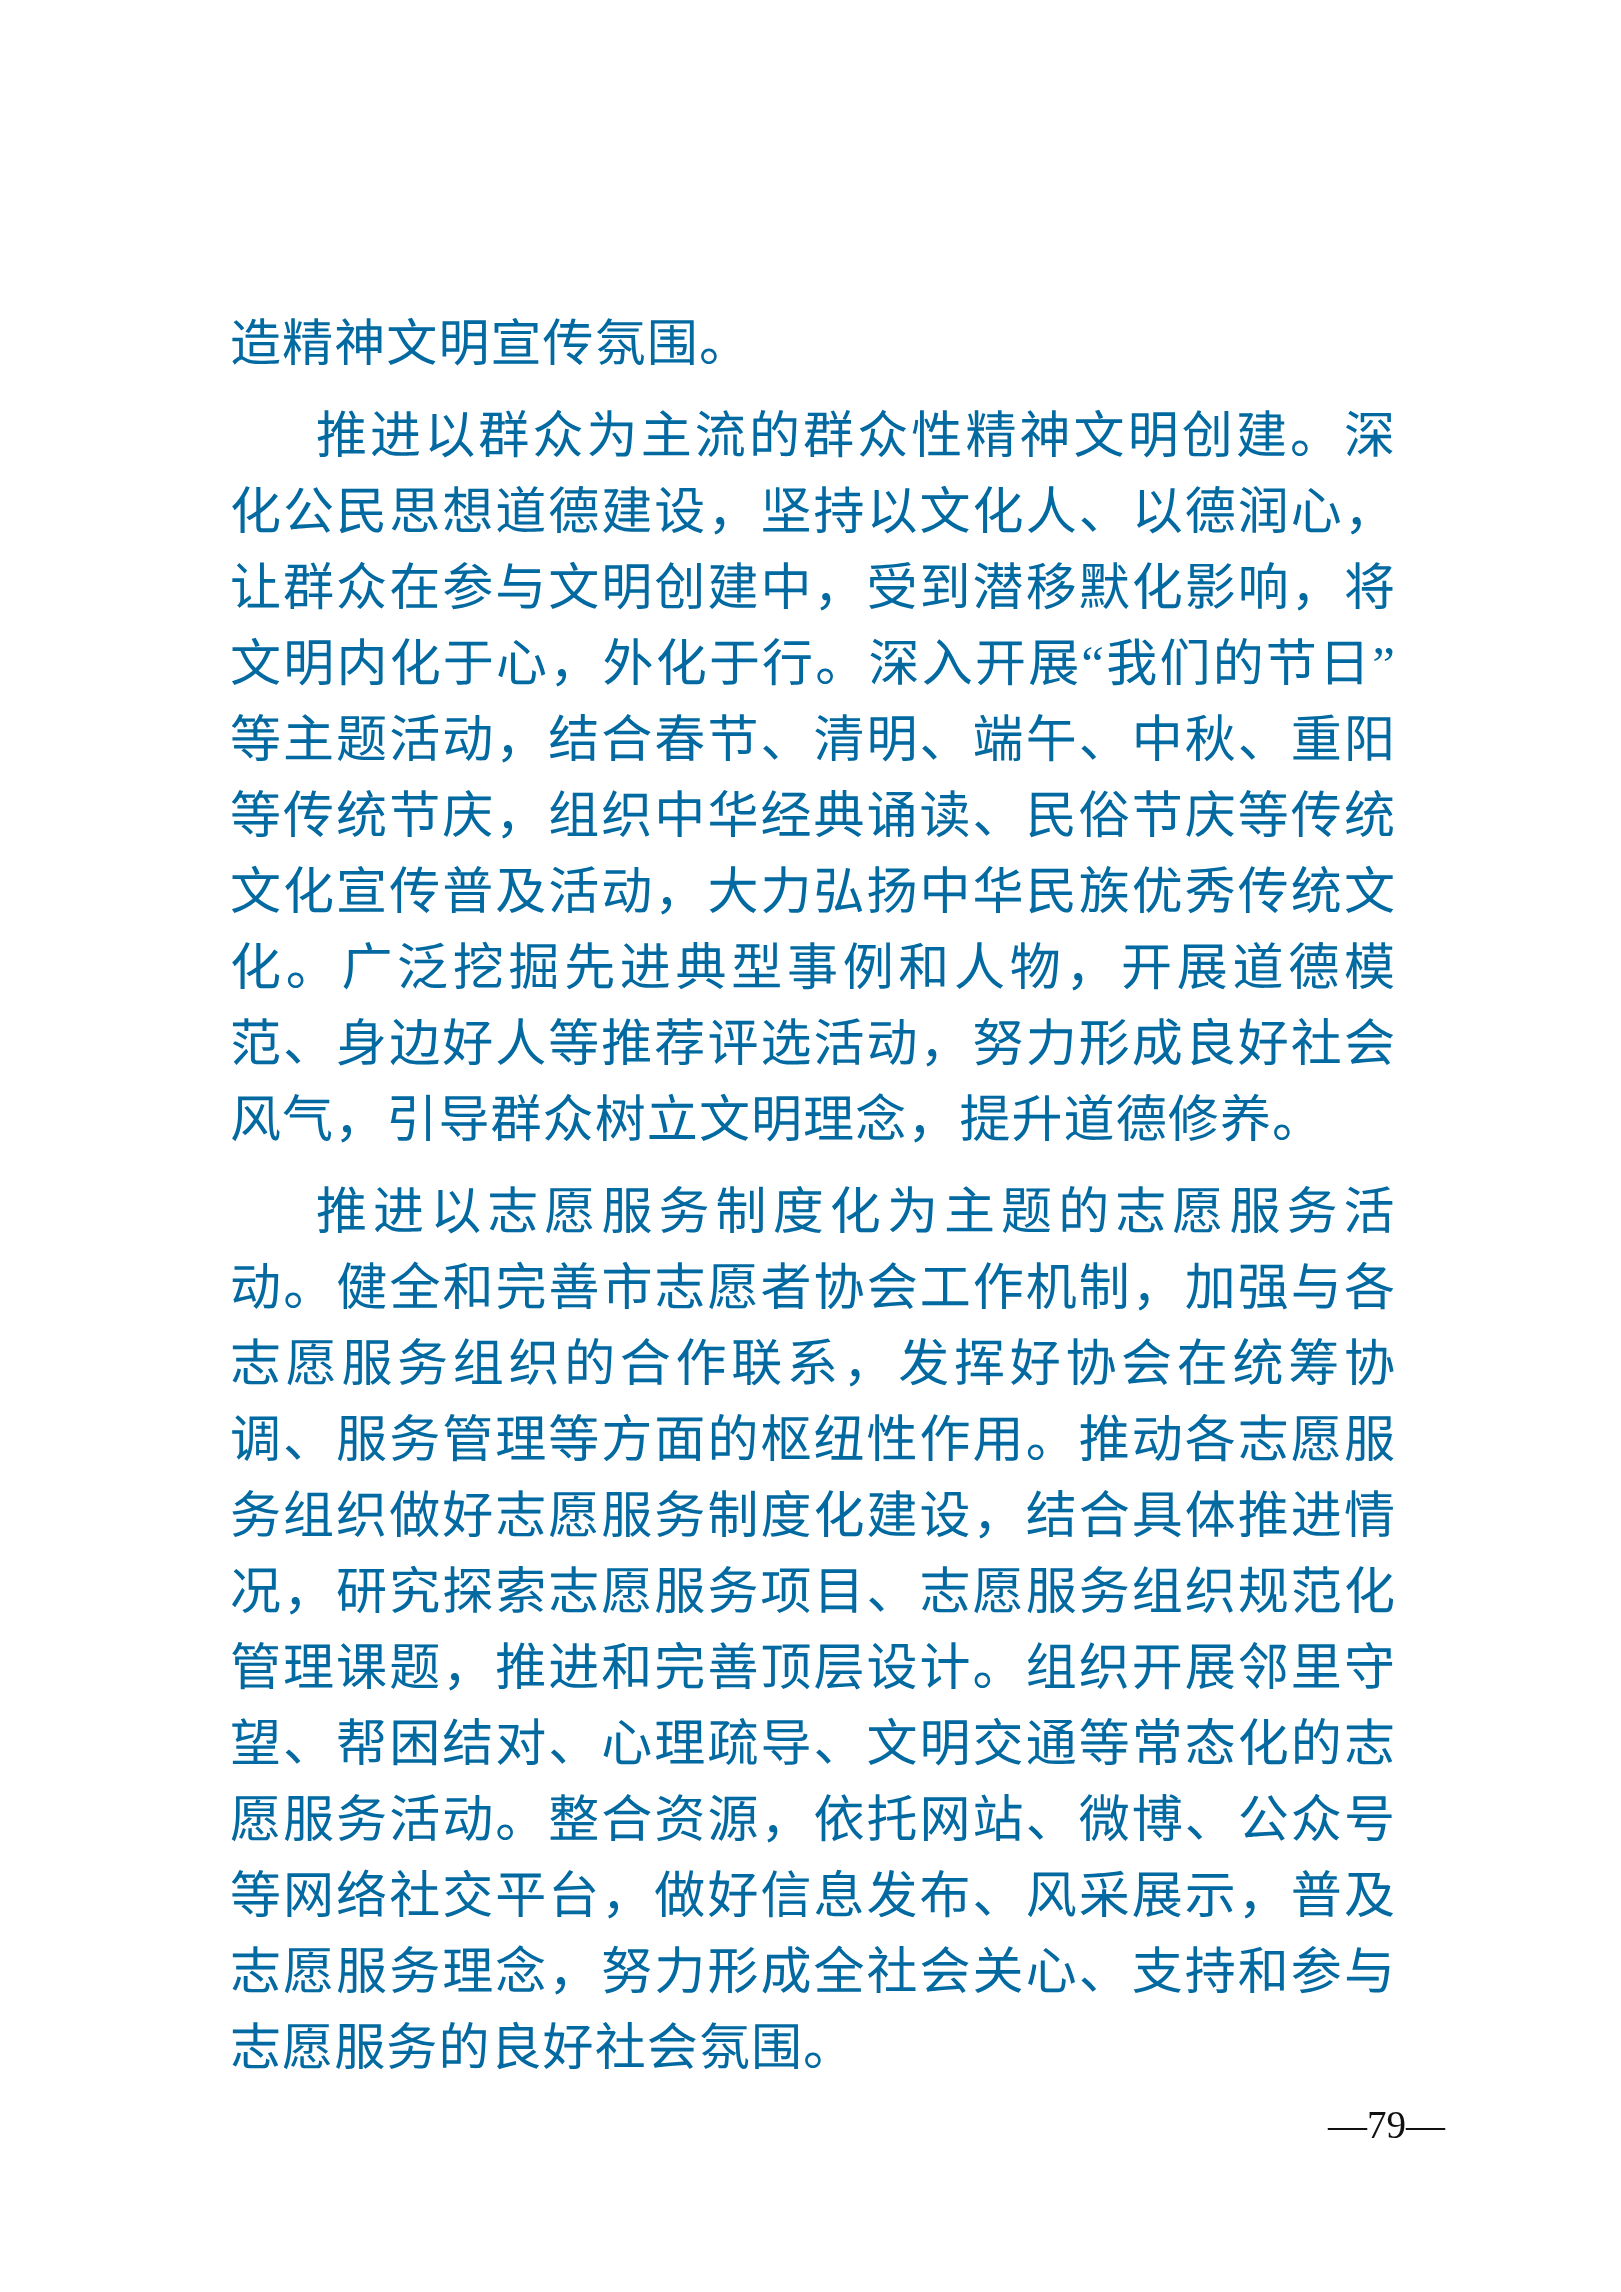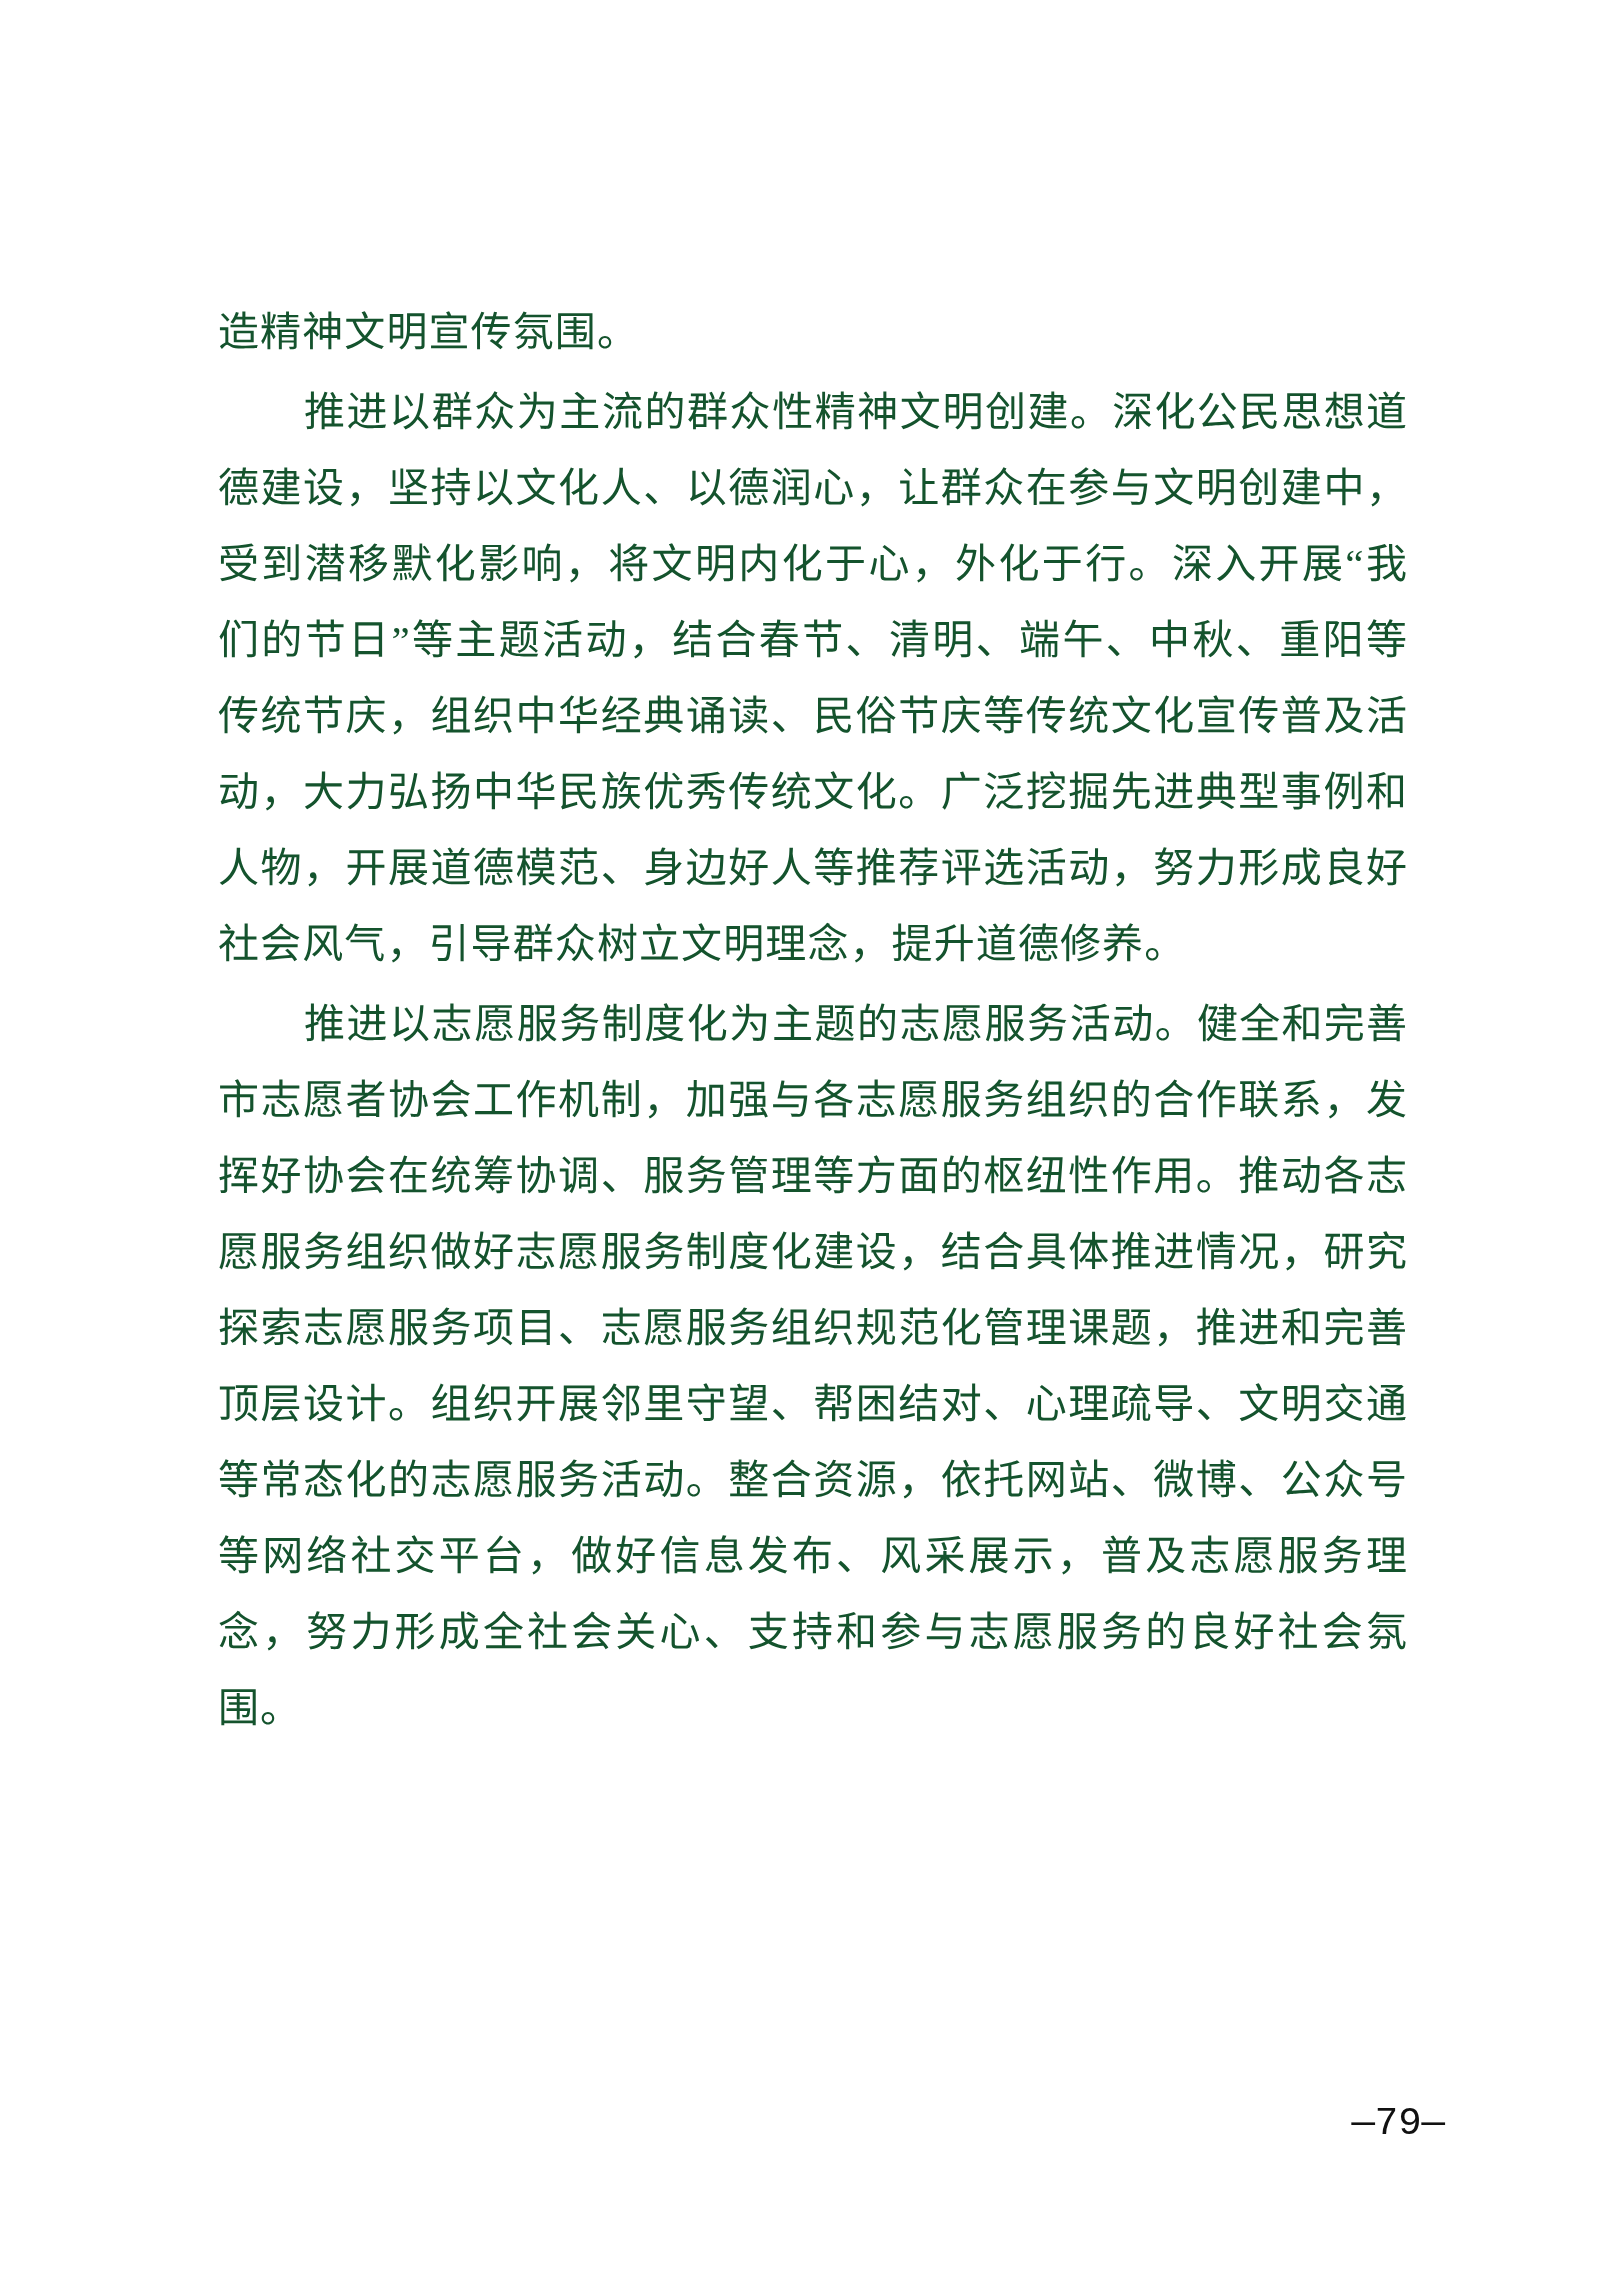--- a/index.html
+++ b/index.html
@@ -26,25 +26,25 @@
 
   
   .text-block {
     position: absolute;
     left: 214px;
     top: 290px;
     width: 1198px;
   }
 
   .para {
-    margin: 4px;
+    margin: 16px;
     padding: 0;
-    font-size: 41px;
+    font-size: 51px;
     line-height: 76px;
-    color: #14532d;
+    color: #0369a1;
     text-align: justify;
     text-justify: inter-character;
     letter-spacing: 1.1px;
     font-family: "Liberation Serif", "DejaVu Serif", serif;
     font-weight: 400;
     white-space: normal;
     word-break: break-all;
   }
 
   .para.indent {
@@ -63,21 +63,21 @@
 
   
   .page-number {
     position: absolute;
     right: 176px;
     bottom: 149px;
     font-size: 39px;
     line-height: 1;
     color: #111111;
     letter-spacing: 0px;
-    font-family: Liberation Mono, monospace;
+    font-family: Liberation Serif, serif;
     white-space: nowrap;
   }
 </style>
 </head>
 <body>
 
 <div class="page">
 
   <div class="text-block">
 

